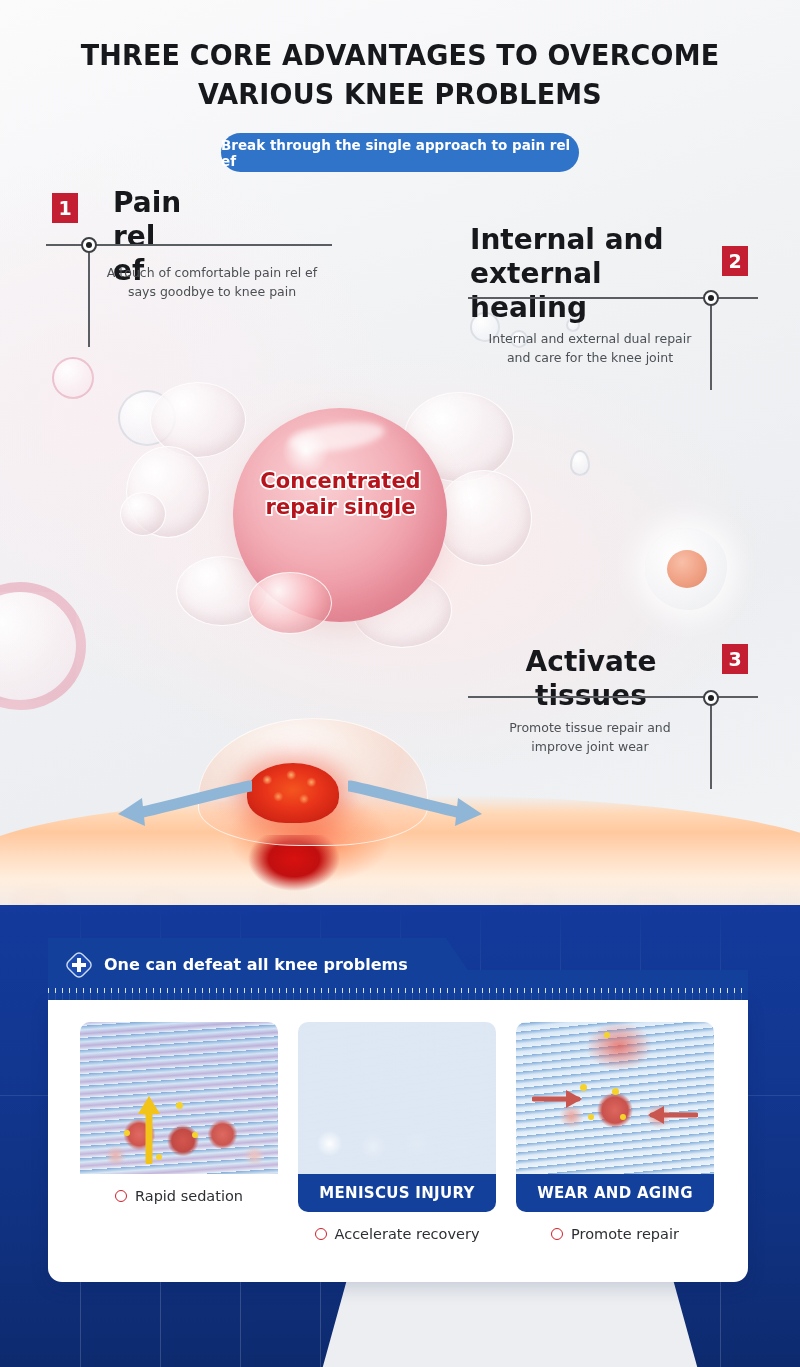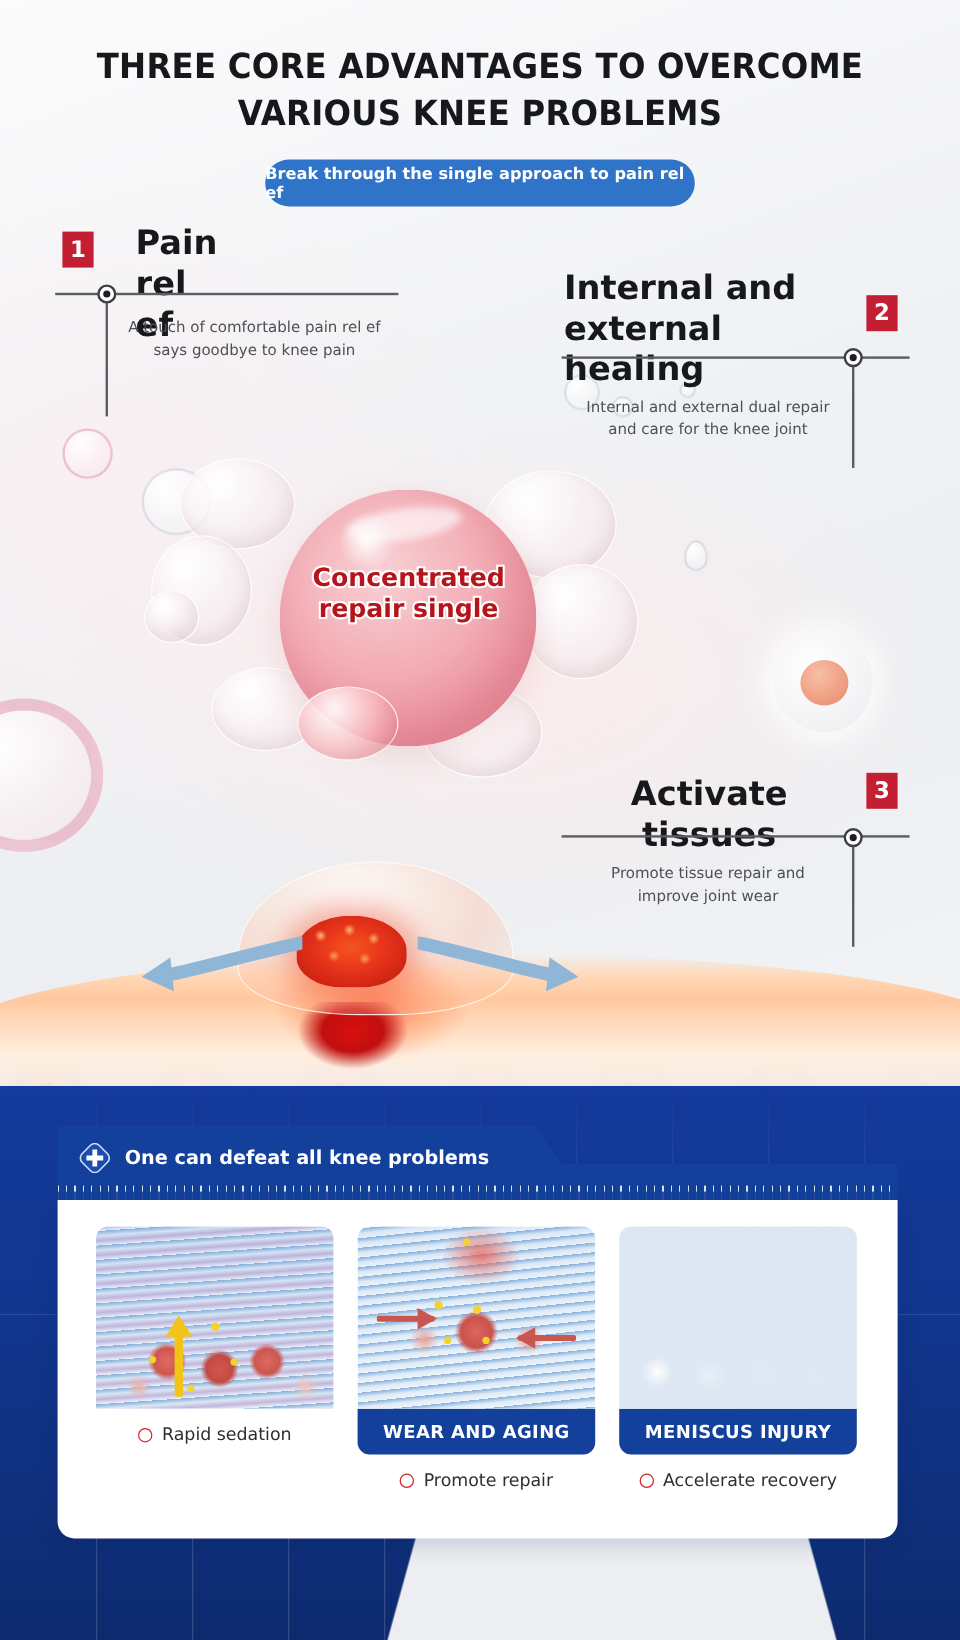--- a/index.html
+++ b/index.html
@@ -419,20 +419,29 @@
           <span class="spark" style="left:112px;top:110px;width:6px;height:6px;"></span>
           <span class="spark" style="left:76px;top:132px;width:6px;height:6px;"></span>
           <svg style="position:absolute;left:56px;top:72px;width:26px;height:70px" viewBox="0 0 26 70">
             <path d="M13 68 L13 14" stroke="#f2c318" stroke-width="7" stroke-linecap="round"></path>
             <path d="M2 20 L13 2 L24 20 Z" fill="#f2c318"></path>
           </svg>
         </div>
         <div class="tile-cap">
           <span class="ring"></span>
           <span>Rapid sedation</span>
+        </div>
+      </div>
+
+      <div class="tile">
+        <div class="tile-img img-c"></div>
+        <div class="tile-bar">MENISCUS INJURY</div>
+        <div class="tile-cap">
+          <span class="ring"></span>
+          <span>Accelerate recovery</span>
         </div>
       </div>
 
       <div class="tile">
         <div class="tile-img img-b">
           <span class="spark" style="left:64px;top:62px;width:7px;height:7px;"></span>
           <span class="spark" style="left:96px;top:66px;width:7px;height:7px;"></span>
           <span class="spark" style="left:72px;top:92px;width:6px;height:6px;"></span>
           <span class="spark" style="left:104px;top:92px;width:6px;height:6px;"></span>
           <span class="spark" style="left:88px;top:10px;width:6px;height:6px;"></span>
@@ -445,25 +454,16 @@
             <path d="M16 2 L0 11 L16 20 Z" fill="#c9564f"></path>
           </svg>
         </div>
         <div class="tile-bar">WEAR AND AGING</div>
         <div class="tile-cap">
           <span class="ring"></span>
           <span>Promote repair</span>
         </div>
       </div>
 
-      <div class="tile">
-        <div class="tile-img img-c"></div>
-        <div class="tile-bar">MENISCUS INJURY</div>
-        <div class="tile-cap">
-          <span class="ring"></span>
-          <span>Accelerate recovery</span>
-        </div>
-      </div>
-
     </div>
   </div>
 
 </div>
 
 </body></html>

